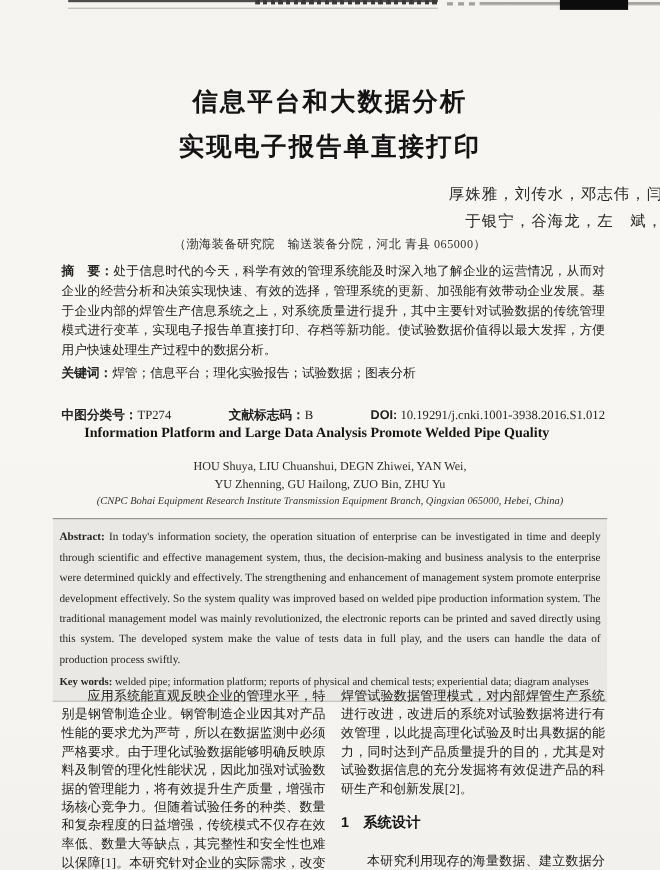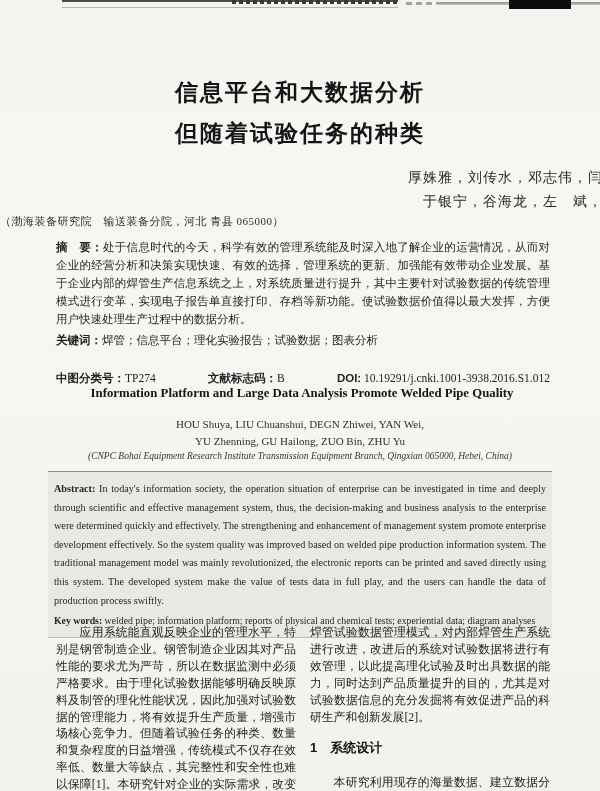--- a/index.html
+++ b/index.html
@@ -26,34 +26,34 @@
   .hdr-black-tab{position:absolute;left:509px;top:0;width:62px;height:9px;background:#0c0c0c;}
 
   
   .title-zh{position:absolute;left:0;top:72px;width:600px;text-align:center;
     font-family:"Liberation Sans","DejaVu Sans",sans-serif;
     font-weight:bold;font-size:23px;line-height:41px;letter-spacing:2px;color:#141414;}
 
   
   .authors-zh{position:absolute;left:0;top:166px;width:600px;text-align:right;
     font-size:14px;line-height:24px;color:#2a2a2a;letter-spacing:1px;padding-left:48px;}
-  .affil-zh{position:absolute;left:0;top:214px;width:600px;text-align:left;
+  .affil-zh{position:absolute;left:0;top:214px;width:600px;text-align:center;
     font-size:11px;color:#2e2e2e;letter-spacing:0.5px;}
 
   
   .front-zh{position:absolute;left:56px;top:238px;width:494px;font-size:11.5px;
     line-height:18px;text-align:justify;color:#232323;}
   .front-zh .lbl{font-family:"Liberation Sans","DejaVu Sans",sans-serif;font-weight:bold;}
   .kw-zh{margin-top:3px;}
   .meta-row{margin-top:20px;display:flex;justify-content:space-between;align-items:baseline;
     font-size:11.5px;}
   .meta-row .lbl{font-family:"Liberation Sans","DejaVu Sans",sans-serif;font-weight:bold;}
 
   
-  .title-en{position:absolute;left:32px;top:386px;width:540px;text-align:center;
+  .title-en{position:absolute;left:18px;top:386px;width:540px;text-align:center;
     font-weight:bold;font-size:12.8px;color:#151515;}
   .authors-en{position:absolute;left:0;top:416px;width:600px;text-align:center;
     font-size:11px;line-height:17px;color:#2c2c2c;}
   .affil-en{position:absolute;left:0;top:451px;width:600px;text-align:center;
     font-style:italic;font-size:9.5px;color:#333;}
 
   
   .abs-en{position:absolute;left:48px;top:471px;width:504px;
     background:#e9e8e4;border-top:1px solid #8f8e8b;border-bottom:1px solid #bfbebb;
     padding:8px 6px 6px 6px;box-sizing:border-box;}
@@ -75,21 +75,21 @@
 <div class="page">
 
   <div class="hdr-line-left"></div>
   <div class="hdr-text-remnant"></div>
   <div class="hdr-dashes"></div>
   <div class="hdr-line-right"></div>
   <div class="hdr-black-tab"></div>
 
   <div class="title-zh">
     <div>信息平台和大数据分析</div>
-    <div>但随着试验任务的种类</div>
+    <div>实现电子报告单直接打印</div>
   </div>
 
   <div class="authors-zh">
     <div>厚姝雅，刘传水，邓志伟，闫　玮，</div>
     <div>于银宁，谷海龙，左　斌，朱　宇</div>
   </div>
   <div class="affil-zh">（渤海装备研究院　输送装备分院，河北 青县 065000）</div>
 
   <div class="front-zh">
     <p style="margin:0;">

